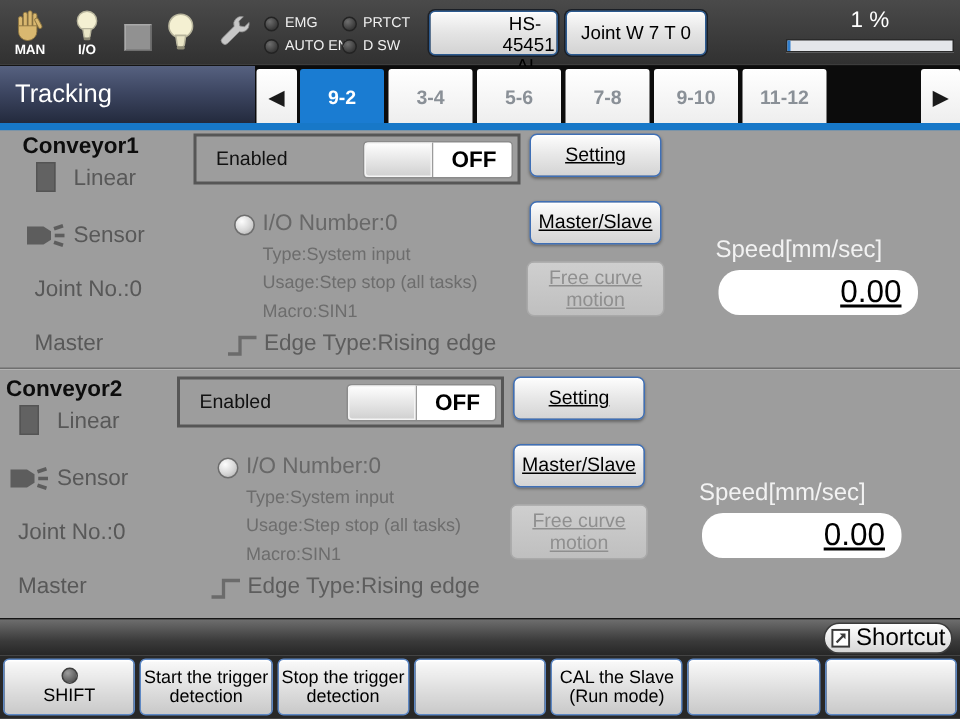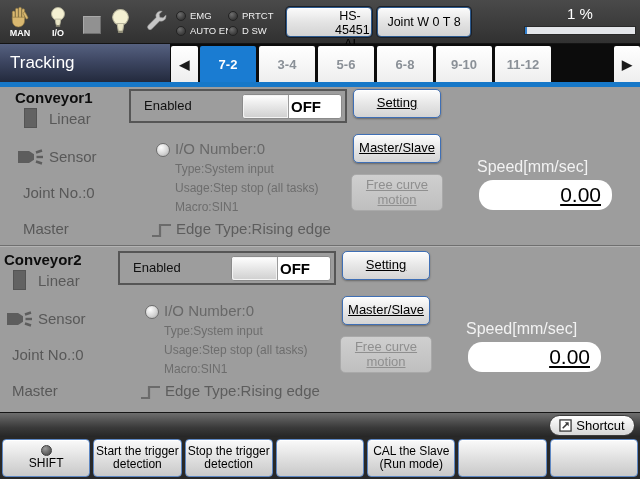--- a/index.html
+++ b/index.html
@@ -70,21 +70,21 @@
   .sensor-icon { position:absolute; left:5px; top:59px; }
 
   .enabled-box { position:absolute; left:118px; top:2px; width:218px; height:34px;
     border:2px solid #565656; border-radius:0; box-sizing:border-box; }
   .enabled-lbl { position:absolute; left:13px; top:0; line-height:29px; font-size:13px; color:#111; }
   .toggle { position:absolute; left:111px; top:3px; width:98px; height:23px;
     background:#fff; border:1px solid #8b8b8b; border-radius:3px; cursor:pointer; }
   .knob { position:absolute; left:0; top:0; width:46px; height:23px; box-sizing:border-box;
     background:linear-gradient(180deg,#ffffff 0%,#e9e9e9 45%,#cfcfcf 100%);
     border-right:1px solid #9b9b9b; border-radius:3px 0 0 3px; box-shadow:inset 0 0 0 1px #f4f4f4; }
-  .off-txt { position:absolute; right:0; top:0; width:50px; 
+  .off-txt { position:absolute; right:0; top:0; width:50px; text-align:center;
     font-size:15px; font-weight:bold; color:#000; line-height:23px; }
 
   .btn {
     position:absolute; border:1px solid #3f6fb5; border-radius:5px; cursor:pointer;
     background:linear-gradient(180deg,#fdfdfd 0%,#e7e7e7 50%,#d4d4d4 100%);
     box-shadow:0 1px 2px rgba(0,0,0,.35), inset 0 1px 0 #fff;
     font-family:"Liberation Sans", sans-serif; font-size:13px; color:#000; line-height:1.1; padding:1px;text-decoration:underline;
   }
   .btn:disabled, .btn.disabled {
     border-color:#a9a9a9; color:#8f8f8f; box-shadow:none;
@@ -107,21 +107,21 @@
     background:#fff; border-radius:14px; text-align:right; padding-right:11px;
     font-size:21px; color:#000; line-height:30px;text-decoration:underline; }
 
   
   .shortcut-band { position:absolute; top:412px; left:0; width:640px; height:25px; box-sizing:border-box;
     border-top:1px solid #161616;
     background:linear-gradient(180deg,#6e6e6e 0%,#3a3a3a 60%,#262626 100%); }
   .shortcut-btn { position:absolute; right:5px; top:2px; height:21px; width:86px;
     border-radius:11px; border:1px solid #3c3c3c; cursor:pointer;
     background:linear-gradient(180deg,#ffffff 0%,#e9e9e9 55%,#d7d7d7 100%);
-    font-family:"Liberation Sans", sans-serif; font-size:13px; color:#000;
+    font-family:"Liberation Sans", sans-serif; font-size:16px; color:#000;
     display:flex; align-items:center; justify-content:center; gap:4px; padding:0; }
 
   
   .fkeys { position:absolute; top:437px; left:0; width:640px; height:42px; box-sizing:border-box;
     background:#282828; display:flex; gap:3px; padding:2px; }
   .fkey { flex:1 1 0; min-width:0; border:1px solid #5d87c3; border-radius:4px; cursor:pointer;
     background:linear-gradient(180deg,#fafafa 0%,#dedede 55%,#c9c9c9 100%);
     box-shadow:inset 0 1px 0 #fff;
     font-family:"Liberation Sans", sans-serif; font-size:12px; color:#000; line-height:1.12;
     display:flex; flex-direction:column; align-items:center; justify-content:center; padding:1px; }
@@ -185,39 +185,39 @@
         <span class="led-dot"></span>
         <span class="led-txt">AUTO EN</span>
       </div>
       <div class="led-item">
         <span class="led-dot"></span>
         <span class="led-txt">D SW</span>
       </div>
     </div>
 
     <button class="top-btn robot-btn">HS-45451 AI</button>
-    <button class="top-btn joint-btn">Joint W 0 T 8</button>
+    <button class="top-btn joint-btn">Joint W 7 T 0</button>
 
     <div class="speed-box">
       <div class="speed-pct">1 %</div>
       <div class="meter">
         <div class="meter-fill" style="width: 2%;"></div>
       </div>
     </div>
   </header>
 
   <nav class="tabrow">
     <div class="page-title">Tracking</div>
     <button class="tab-arrow" style="left:171px; width:27px;">
       <span>◀</span>
     </button>
-    <button class="tab active" style="left:200px; width:56px;">7-2</button>
+    <button class="tab active" style="left:200px; width:56px;">9-2</button>
     <button class="tab" style="left:259px; width:56px;">3-4</button>
     <button class="tab" style="left:318px; width:56px;">5-6</button>
-    <button class="tab" style="left:377px; width:56px;">6-8</button>
+    <button class="tab" style="left:377px; width:56px;">7-8</button>
     <button class="tab" style="left:436px; width:56px;">9-10</button>
     <button class="tab" style="left:495px; width:56px;">11-12</button>
     <button class="tab" style="left:539px; width:68px;margin-top:44px;">13-14</button>
     <button class="tab-arrow" style="left:614px; width:26px;">
       <span>▶</span>
     </button>
   </nav>
   <div class="accent"></div>
 
   <main class="content">

